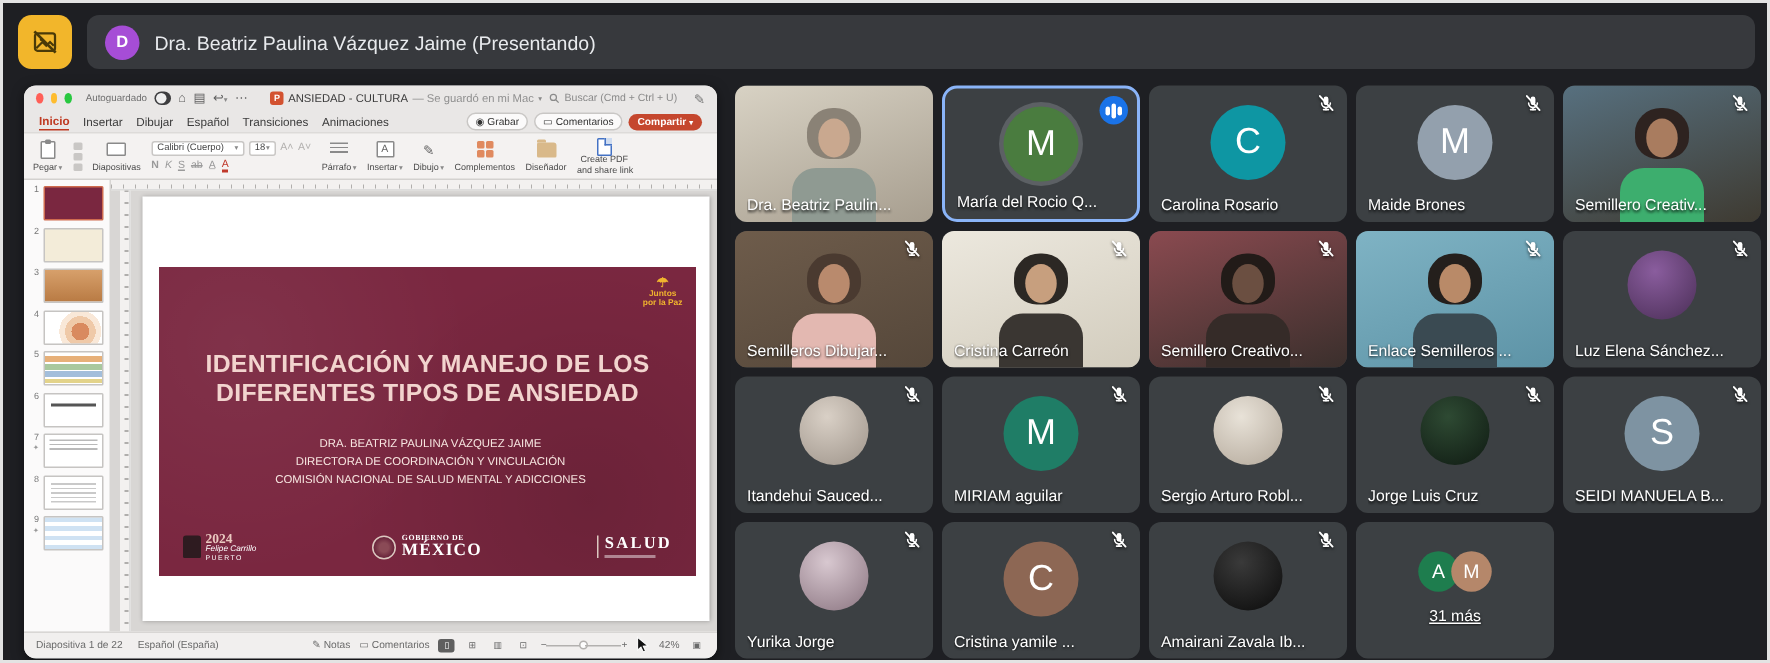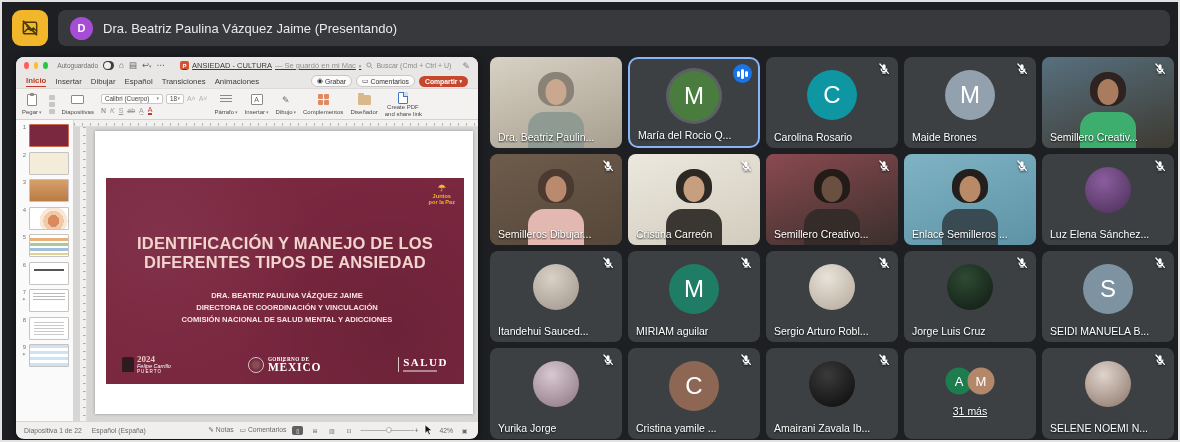--- a/index.html
+++ b/index.html
@@ -16,21 +16,21 @@
 
   
   .ppt { position:absolute; left:14px; top:55px; width:462px; height:382px; background:#ececeb; border-radius:8px; overflow:hidden; color:#3c3c3c; box-shadow:0 2px 8px rgba(0,0,0,.5); font-size:8px; }
   .ppt-titlebar { height:17px; display:flex; align-items:center; padding:0 8px; gap:5px; background:#e9e7e6; }
   .tl { width:7px; height:7px; border-radius:50%; display:inline-block; }
   .tl.r{background:#ff5f57}.tl.y{background:#febc2e}.tl.g{background:#28c840}
   .autosave { font-size:6.5px; color:#6f6f6f; margin-left:4px; }
   .toggle { width:16px; height:9px; border-radius:5px; background:#3d3d3f; position:relative; }
   .toggle::after { content:""; position:absolute; left:1px; top:1px; width:7px; height:7px; border-radius:50%; background:#efefef; }
   .tb-ico { color:#5f5f5f; font-size:8.5px; line-height:1; }
-  .doc-title { margin-left:10px; display:flex; align-items:center; gap:3px; font-size:7.5px; color:#3a3a3a; white-space:nowrap;text-decoration:underline; }
+  .doc-title { margin-left:10px; display:flex; align-items:center; gap:3px; font-size:7.5px; color:#3a3a3a; white-space:nowrap; }
   .appicon { width:9px; height:9px; border-radius:2px; background:#d35230; color:#fff; font-size:6px; display:flex; align-items:center; justify-content:center; font-weight:bold; }
   .doc-status { color:#8f8f8f; }
   .tsearch { margin-left:auto; color:#8a8a8a; font-size:7px; display:flex; gap:3px; align-items:center; white-space:nowrap; }
   .share-ico { color:#7a7a7a; font-size:9px; margin-left:6px; }
 
   .ppt-tabs { height:14px; display:flex; align-items:center; padding:0 10px; gap:9px; font-size:7.8px; background:#e9e7e6; color:#3b3b3b; }
   .tab { padding:1px 0; cursor:default; }
   .tab.active { color:#bf3a22; border-bottom:1.5px solid #bf3a22; font-weight:bold; }
   .tab-actions { margin-left:auto; display:flex; gap:4px; align-items:center; }
   .pill { border:1px solid #c9c7c5; background:#fbfafa; border-radius:7px; padding:1px 5px; font-size:6.8px; display:flex; gap:2px; align-items:center; color:#333; }
@@ -87,21 +87,21 @@
   .ruler-h { height:7px; background:#f3f1f0; border-bottom:1px solid #ddd; background-image:repeating-linear-gradient(90deg,#b0aeac 0 1px, transparent 1px 8px); background-size:100% 45%; background-repeat:no-repeat; background-position:0 bottom; }
   .canvas { flex:1; background:#d8d6d4; position:relative; }
   .ruler-v { position:absolute; left:6px; top:0; bottom:0; width:7px; background:#f3f1f0; border-right:1px solid #ddd; background-image:repeating-linear-gradient(180deg,#b0aeac 0 1px, transparent 1px 8px); background-size:45% 100%; background-repeat:no-repeat; background-position:right 0; }
   .page { position:absolute; left:21px; top:4px; right:5px; bottom:7px; background:#fff; box-shadow:0 0 3px rgba(0,0,0,.3); }
 
   .banner { position:absolute; left:11px; right:9px; top:47px; height:206px; background:#7a2740; color:#f5d9d3; overflow:hidden;
             background-image:radial-gradient(circle at 15% 25%, rgba(255,255,255,.05), transparent 45%), radial-gradient(circle at 80% 75%, rgba(0,0,0,.12), transparent 50%); }
   .badge { position:absolute; top:6px; right:9px; text-align:center; color:#f0b42e; font-size:5.6px; line-height:1.15; font-weight:bold; }
   .badge .umb { font-size:9px; line-height:1; }
   .slide-title { position:absolute; top:56px; left:6px; right:6px; text-align:center; font-size:16.5px; line-height:1.14; font-weight:bold; color:#f2d4ce; letter-spacing:.2px; }
-  .slide-sub { position:absolute; top:112px; left:0; right:16px; text-align:center; font-size:7.6px; font-weight:bold; color:#f7e5e0; line-height:1.55;margin-left:20px; }
+  .slide-sub { position:absolute; top:112px; left:0; right:16px; text-align:center; font-size:7.6px; font-weight:normal; color:#f7e5e0; line-height:1.55;margin-left:20px; }
   .banner-footer { position:absolute; bottom:9px; left:16px; right:16px; display:flex; align-items:center; justify-content:space-between; }
   .logo2024 { display:flex; align-items:center; gap:3px; }
   .portrait { width:12px; height:15px; background:#2e1b20; border-radius:2px 2px 1px 1px; }
   .l24 { line-height:1.05; }
   .y24 { font-family:"Liberation Serif", serif; font-size:9px; font-weight:bold; color:#eac9c0; }
   .script { font-style:italic; font-size:5.5px; color:#fff; }
   .puerto { font-size:4.6px; letter-spacing:1px; color:#fff; }
   .gob { display:flex; align-items:center; gap:4px; }
   .seal { width:16px; height:16px; border-radius:50%; border:1px solid #dcc8c0; background:radial-gradient(circle, #8a4a56 30%, #68233a 70%); }
   .gob-sm { font-family:"Liberation Serif", serif; font-size:5.2px; font-weight:bold; color:#fff; letter-spacing:.4px; }
@@ -680,28 +680,15 @@
           </svg></div>
         <div class="tname">Amairani Zavala Ib...</div>
       </div>
       <div class="tile">
         <div class="ov-wrap">
           <div class="ov-c" style="background: rgb(30, 125, 78);">A</div>
           <div class="ov-c" style="background: rgb(181, 135, 106);">M</div>
         </div>
         <div class="tname center">31 más</div>
       </div>
-      <div class="tile">
-        <div class="photo-circle" style="background: radial-gradient(circle at 40% 30%, rgb(224, 212, 204), rgb(138, 116, 104));"></div>
-        <div class="mic-off"><svg viewBox="0 0 24 24" width="14" height="14">
-            <g fill="none" stroke="#fff" stroke-width="1.8" stroke-linecap="round">
-              <path d="M12 4a2.8 2.8 0 0 1 2.8 2.8v4.4A2.8 2.8 0 0 1 12 14a2.8 2.8 0 0 1-2.8-2.8V6.8A2.8 2.8 0 0 1 12 4z" fill="#fff" stroke="none"></path>
-              <path d="M7 11.5a5 5 0 0 0 10 0"></path>
-              <path d="M12 16.5V19"></path>
-              <path d="M9.2 19h5.6"></path>
-              <path d="M5 3.5l14.5 16" stroke-width="2.2"></path>
-            </g>
-          </svg></div>
-        <div class="tname">SELENE NOEMI N...</div>
-      </div>
     </div>
 
 </div>
 
 </body></html>

